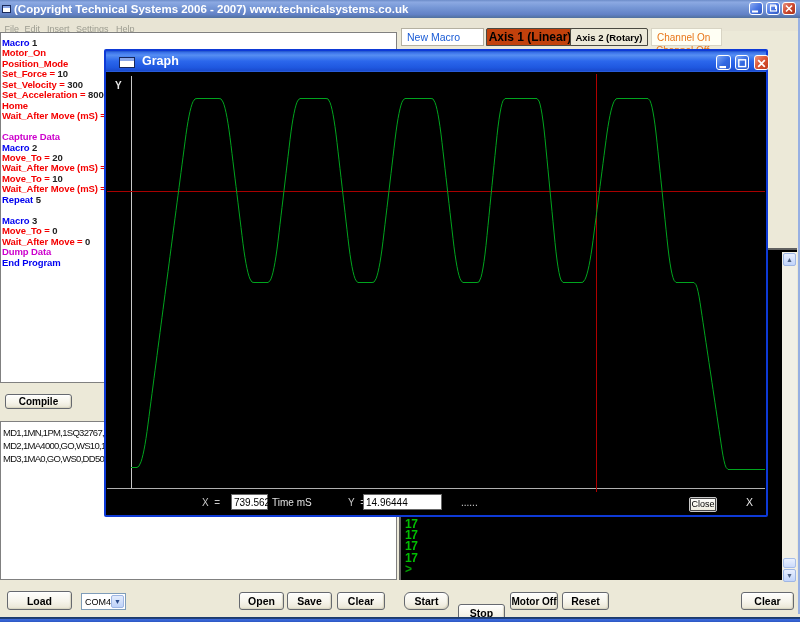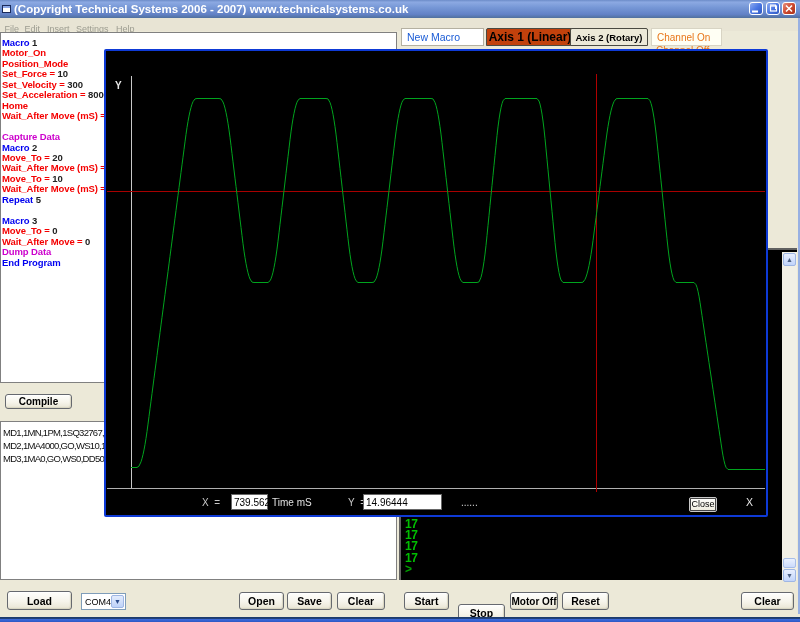--- a/index.html
+++ b/index.html
@@ -121,30 +121,46 @@
 </div>
 
 <div class="btn abs" style="left:7px;top:591px;width:65px;height:19px;">Load</div>
 <div class="abs" style="left:81px;top:593px;width:45px;height:17px;background:#fff;border:1px solid #7F9DB9;font-size:9px;">
   <span class="abs" style="left:3px;top:3px;">COM4</span>
   <div class="abs" style="right:1px;top:1px;width:13px;height:13px;background:linear-gradient(180deg,#E3ECFD,#BED2F8);border:1px solid #9EB6E4;border-radius:2px;color:#2A4A8A;font-size:7px;text-align:center;line-height:12px;">▼</div>
 </div>
 <div class="btn abs" style="left:239px;top:592px;width:45px;height:18px;">Open</div>
 <div class="btn abs" style="left:287px;top:592px;width:45px;height:18px;">Save</div>
 <div class="btn abs" style="left:337px;top:592px;width:48px;height:18px;">Clear</div>
-<div class="btn abs" style="left:404px;top:592px;width:45px;height:18px;">Start</div>
+<div class="btn abs" style="left:404px;top:592px;width:45px;height:18px;border-radius:6px;">Start</div>
 <div class="btn abs" style="left:458px;top:592px;width:47px;height:18px;margin-top:12px;">Stop</div>
 <div class="btn abs" style="left:510px;top:592px;width:48px;height:18px;font-size:10px;">Motor Off</div>
 <div class="btn abs" style="left:562px;top:592px;width:47px;height:18px;">Reset</div>
 <div class="btn abs" style="left:741px;top:592px;width:53px;height:18px;">Clear</div>
 
 <div id="bstrip" class="abs"></div>
 <div class="abs" style="left:798px;top:18px;width:2px;height:596px;background:#98B0E2;"></div>
 
 <div id="gwin" class="abs">
+  <div id="gtitle" class="abs">
+    <svg class="abs" style="left:13px;top:6px" width="16" height="11">
+        <rect x="0.5" y="0.5" width="15" height="10" fill="#fff" stroke="#16265c"></rect>
+        <rect x="1" y="1" width="14" height="3" fill="#8CA8E8"></rect>
+      </svg>
+    <span class="cap">Graph</span>
+    <div class="gbtn blue abs" style="left:610px;width:15px;"><svg width="13" height="13">
+          <rect x="2.5" y="9" width="6.5" height="2.2" fill="#fff"></rect>
+        </svg></div>
+    <div class="gbtn blue abs" style="left:629px;width:14px;"><svg width="12" height="13">
+          <rect x="2.8" y="2.8" width="6.8" height="6.8" fill="none" stroke="#fff" stroke-width="1.4"></rect>
+        </svg></div>
+    <div class="gbtn red abs" style="left:648px;width:15px;"><svg width="13" height="13">
+          <path d="M3.2 3.2 L9.8 9.8 M9.8 3.2 L3.2 9.8" stroke="#fff" stroke-width="1.8"></path>
+        </svg></div>
+  </div>
   <svg class="abs" style="left:1px;top:21px;" width="658" height="440" viewBox="107 72 658 440">
     <line x1="131.5" y1="76" x2="131.5" y2="489" stroke="#C8C8C8" stroke-width="1"></line>
     <line x1="107" y1="488.5" x2="765" y2="488.5" stroke="#B0B0B0" stroke-width="1"></line>
     <line x1="107" y1="191.5" x2="765" y2="191.5" stroke="#A80000" stroke-width="1"></line>
     <line x1="596.5" y1="74" x2="596.5" y2="493" stroke="#B00000" stroke-width="1"></line>
     <polyline points="131.0,467.5 133.0,467.5 135.0,467.5 137.0,467.5 139.0,466.1 141.0,461.8 142.0,458.5 143.0,454.6 144.0,449.9 145.0,444.5 146.0,438.4 147.0,431.6 148.0,424.1 149.0,416.5 150.0,408.8 151.0,401.2 152.0,393.6 153.0,386.0 154.0,378.3 155.0,370.7 156.0,363.1 157.0,355.5 158.0,347.8 159.0,340.2 160.0,332.6 161.0,324.9 162.0,317.3 163.0,309.7 164.0,302.1 165.0,294.4 166.0,286.8 167.0,279.2 168.0,271.6 169.0,263.9 170.0,256.3 171.0,248.7 172.0,241.1 173.0,233.4 174.0,225.8 175.0,218.2 176.0,210.5 177.0,202.9 178.0,195.3 179.0,187.7 180.0,180.0 181.0,172.4 182.0,164.8 183.0,157.2 184.0,149.5 185.0,141.9 186.0,134.4 187.0,127.6 188.0,121.5 189.0,116.1 190.0,111.4 191.0,107.5 192.0,104.2 193.0,101.7 195.0,98.9 197.0,98.5 199.0,98.5 201.0,98.5 203.0,98.5 205.0,98.5 207.0,98.5 209.0,98.5 211.0,98.5 213.0,98.5 215.0,98.5 217.0,98.5 219.0,98.5 221.0,98.9 223.0,102.0 224.0,104.7 225.0,108.2 226.0,112.5 227.0,117.5 228.0,123.3 229.0,129.9 230.0,137.3 231.0,145.4 232.0,153.6 233.0,161.8 234.0,170.0 235.0,178.2 236.0,186.4 237.0,194.6 238.0,202.8 239.0,211.0 240.0,219.2 241.0,227.4 242.0,235.6 243.0,243.7 244.0,251.1 245.0,257.7 246.0,263.5 247.0,268.5 248.0,272.8 249.0,276.3 250.0,279.0 252.0,282.1 254.0,282.5 256.0,282.5 258.0,282.5 260.0,282.5 262.0,282.5 264.0,282.5 266.0,282.5 268.0,282.5 270.0,280.8 271.0,278.8 272.0,275.9 273.0,272.2 274.0,267.6 275.0,262.3 276.0,256.1 277.0,249.1 278.0,241.2 279.0,232.8 280.0,224.3 281.0,215.9 282.0,207.4 283.0,199.0 284.0,190.5 285.0,182.0 286.0,173.6 287.0,165.1 288.0,156.7 289.0,148.2 290.0,139.8 291.0,131.9 292.0,124.9 293.0,118.7 294.0,113.4 295.0,108.8 296.0,105.1 297.0,102.2 298.0,100.2 300.0,98.5 302.0,98.5 304.0,98.5 306.0,98.5 308.0,98.5 310.0,98.5 312.0,98.5 314.0,98.5 316.0,98.5 318.0,98.5 320.0,98.5 322.0,98.5 324.0,98.5 326.0,98.5 328.0,98.9 330.0,102.5 331.0,105.5 332.0,109.5 333.0,114.3 334.0,120.1 335.0,126.7 336.0,134.1 337.0,142.5 338.0,151.2 339.0,159.9 340.0,168.7 341.0,177.4 342.0,186.1 343.0,194.9 344.0,203.6 345.0,212.3 346.0,221.1 347.0,229.8 348.0,238.5 349.0,246.9 350.0,254.3 351.0,260.9 352.0,266.7 353.0,271.5 354.0,275.5 355.0,278.5 356.0,280.7 358.0,282.5 360.0,282.5 362.0,282.5 364.0,282.5 366.0,282.5 368.0,282.5 370.0,282.5 372.0,282.5 374.0,282.1 376.0,278.8 377.0,275.9 378.0,272.2 379.0,267.6 380.0,262.3 381.0,256.1 382.0,249.1 383.0,241.2 384.0,232.8 385.0,224.3 386.0,215.9 387.0,207.4 388.0,199.0 389.0,190.5 390.0,182.0 391.0,173.6 392.0,165.1 393.0,156.7 394.0,148.2 395.0,139.8 396.0,131.9 397.0,124.9 398.0,118.7 399.0,113.4 400.0,108.8 401.0,105.1 402.0,102.2 403.0,100.2 405.0,98.5 407.0,98.5 409.0,98.5 411.0,98.5 413.0,98.5 415.0,98.5 417.0,98.5 419.0,98.5 421.0,98.5 423.0,98.5 425.0,98.5 427.0,98.5 429.0,98.5 431.0,98.5 433.0,98.9 435.0,102.5 436.0,105.5 437.0,109.5 438.0,114.3 439.0,120.1 440.0,126.7 441.0,134.1 442.0,142.5 443.0,151.2 444.0,159.9 445.0,168.7 446.0,177.4 447.0,186.1 448.0,194.9 449.0,203.6 450.0,212.3 451.0,221.1 452.0,229.8 453.0,238.5 454.0,246.9 455.0,254.3 456.0,260.9 457.0,266.7 458.0,271.5 459.0,275.5 460.0,278.5 461.0,280.7 463.0,282.5 465.0,282.5 467.0,282.5 469.0,282.5 471.0,282.5 473.0,282.5 475.0,282.5 477.0,282.5 479.0,281.9 481.0,277.3 482.0,273.2 483.0,268.0 484.0,261.6 485.0,254.1 486.0,245.4 487.0,235.6 488.0,225.6 489.0,215.6 490.0,205.5 491.0,195.5 492.0,185.5 493.0,175.5 494.0,165.4 495.0,155.4 496.0,145.4 497.0,135.6 498.0,126.9 499.0,119.4 500.0,113.0 501.0,107.8 502.0,103.7 503.0,100.8 505.0,98.5 507.0,98.5 509.0,98.5 511.0,98.5 513.0,98.5 515.0,98.5 517.0,98.5 519.0,98.5 521.0,98.5 523.0,98.5 525.0,98.5 527.0,98.5 529.0,98.5 531.0,98.5 533.0,98.5 535.0,98.5 537.0,98.5 539.0,101.0 540.0,104.1 541.0,108.5 542.0,114.1 543.0,121.0 544.0,129.1 545.0,138.5 546.0,148.9 547.0,159.3 548.0,169.7 549.0,180.1 550.0,190.5 551.0,200.9 552.0,211.3 553.0,221.7 554.0,232.1 555.0,242.5 556.0,251.9 557.0,260.0 558.0,266.9 559.0,272.5 560.0,276.9 561.0,280.0 563.0,282.5 565.0,282.5 567.0,282.5 569.0,282.5 571.0,282.5 573.0,282.5 575.0,282.5 577.0,282.5 579.0,282.5 581.0,282.5 583.0,282.2 585.0,279.4 586.0,277.0 587.0,273.9 588.0,270.1 589.0,265.6 590.0,260.4 591.0,254.5 592.0,248.0 593.0,240.7 594.0,233.0 595.0,225.3 596.0,217.6 597.0,209.8 598.0,202.1 599.0,194.4 600.0,186.6 601.0,178.9 602.0,171.2 603.0,163.4 604.0,155.7 605.0,148.0 606.0,140.3 607.0,133.0 608.0,126.5 609.0,120.6 610.0,115.4 611.0,110.9 612.0,107.1 613.0,104.0 614.0,101.6 616.0,98.8 618.0,98.5 620.0,98.5 622.0,98.5 624.0,98.5 626.0,98.5 628.0,98.5 630.0,98.5 632.0,98.5 634.0,98.5 636.0,98.5 638.0,98.5 640.0,98.5 642.0,98.5 644.0,98.5 646.0,98.5 648.0,98.5 650.0,100.7 651.0,103.4 652.0,107.1 653.0,112.0 654.0,117.9 655.0,124.9 656.0,133.0 657.0,142.2 658.0,151.8 659.0,161.5 660.0,171.2 661.0,180.8 662.0,190.5 663.0,200.2 664.0,209.8 665.0,219.5 666.0,229.2 667.0,238.8 668.0,248.0 669.0,256.1 670.0,263.1 671.0,269.0 672.0,273.9 673.0,277.6 674.0,280.3 676.0,282.5 678.0,282.5 680.0,282.5 682.0,282.5 684.0,282.5 686.0,282.5 688.0,282.5 690.0,282.5 692.0,282.5 694.0,282.5 696.0,284.7 697.0,287.4 698.0,291.3 699.0,296.2 700.0,302.2 701.0,308.9 702.0,315.6 703.0,322.3 704.0,329.0 705.0,335.8 706.0,342.5 707.0,349.2 708.0,355.9 709.0,362.6 710.0,369.3 711.0,376.0 712.0,382.7 713.0,389.4 714.0,396.1 715.0,402.8 716.0,409.5 717.0,416.2 718.0,423.0 719.0,429.7 720.0,436.4 721.0,443.1 722.0,449.8 723.0,455.8 724.0,460.7 725.0,464.6 726.0,467.3 728.0,469.5 730.0,469.5 732.0,469.5 734.0,469.5 736.0,469.5 738.0,469.5 740.0,469.5 742.0,469.5 744.0,469.5 746.0,469.5 748.0,469.5 750.0,469.5 752.0,469.5 754.0,469.5 756.0,469.5 758.0,469.5 760.0,469.5 762.0,469.5 764.0,469.5 765,469.5" fill="none" stroke="#00A41E" stroke-width="1"></polyline>
     <text x="115" y="89" fill="#E8E8E8" font-size="10" font-weight="bold">Y</text>
   </svg>
   <div id="gbar" class="abs">
     <span class="abs" style="left:95px;top:5px;">X&nbsp;&nbsp;=</span>

